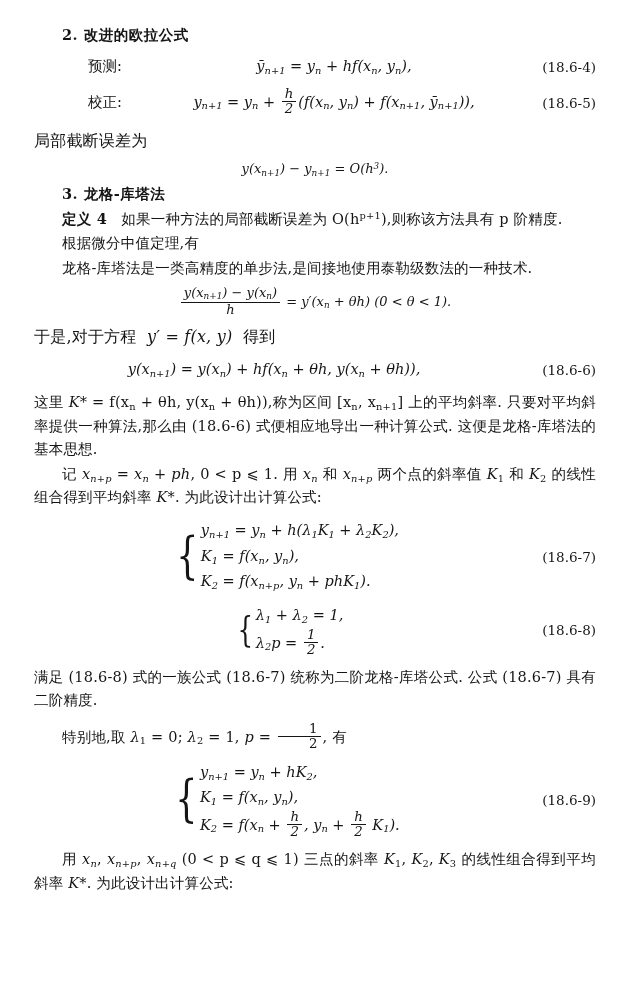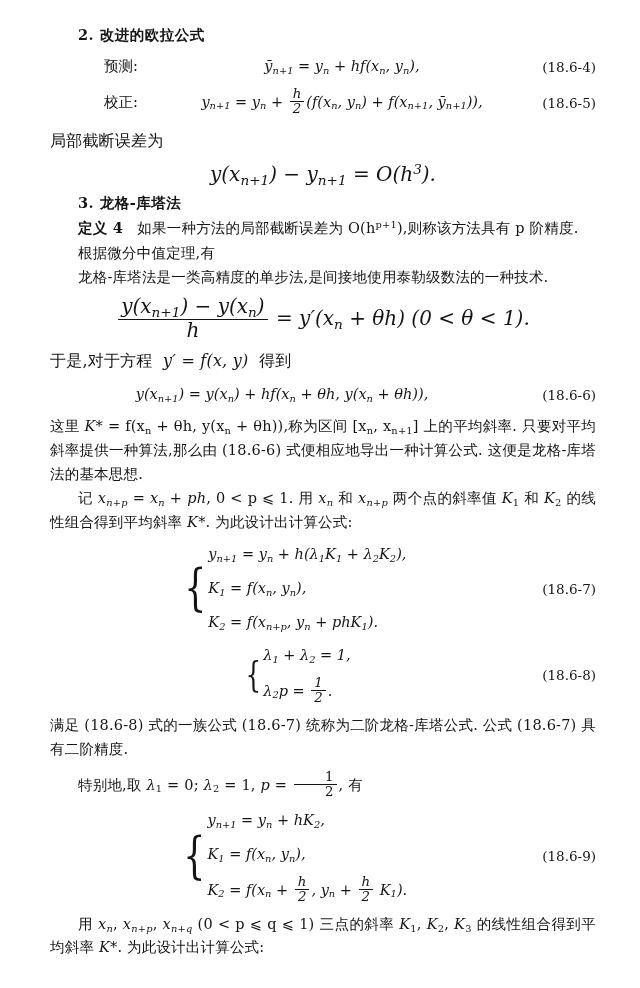--- a/index.html
+++ b/index.html
@@ -13,21 +13,21 @@
     font-family: "DejaVu Serif", serif;
     color: #1a1a1a;
     position: relative;
     overflow: hidden;
   }
   .page {
     position: relative;
     width: 640px;
     height: 988px;
     box-sizing: border-box;
-    padding: 22px 44px 10px 50px;
+    padding: 22px 44px 10px 34px;
     filter: contrast(1.05);
   }
   .line {
     font-size: 16px;
     line-height: 1.55;
     margin: 0 0 2px 0;
     letter-spacing: 0.2px;
   }
   .heading {
     font-weight: bold;
@@ -73,21 +73,21 @@
     width: 82px;
     text-align: right;
     font-style: normal;
     font-size: 13.5px;
   }
   .frow.noLabel .flabel { width: 0; padding: 0; }
 
   .mathline {
     text-align: center;
     font-style: italic;
-    font-size: 20px;
+    font-size: 13px;
     margin: 7px 0;
     white-space: nowrap;
   }
 
   
   .frac {
     display: inline-block;
     vertical-align: middle;
     text-align: center;
     font-size: 0.92em;
@@ -122,21 +122,20 @@
     align-items: center;
     padding-right: 3px;
     transform: scaleX(0.7);
     transform-origin: right center;
   }
   .brace.small { font-size: 2.2em; }
   .syslines {
     display: flex;
     flex-direction: column;
     justify-content: center;
-    gap: 8px;
   }
   .syslines .sline {
     font-style: italic;
     font-size: 14.5px;
     line-height: 1.72;
     white-space: nowrap;
   }
   .systag {
     flex: 0 0 auto;
     width: 82px;

